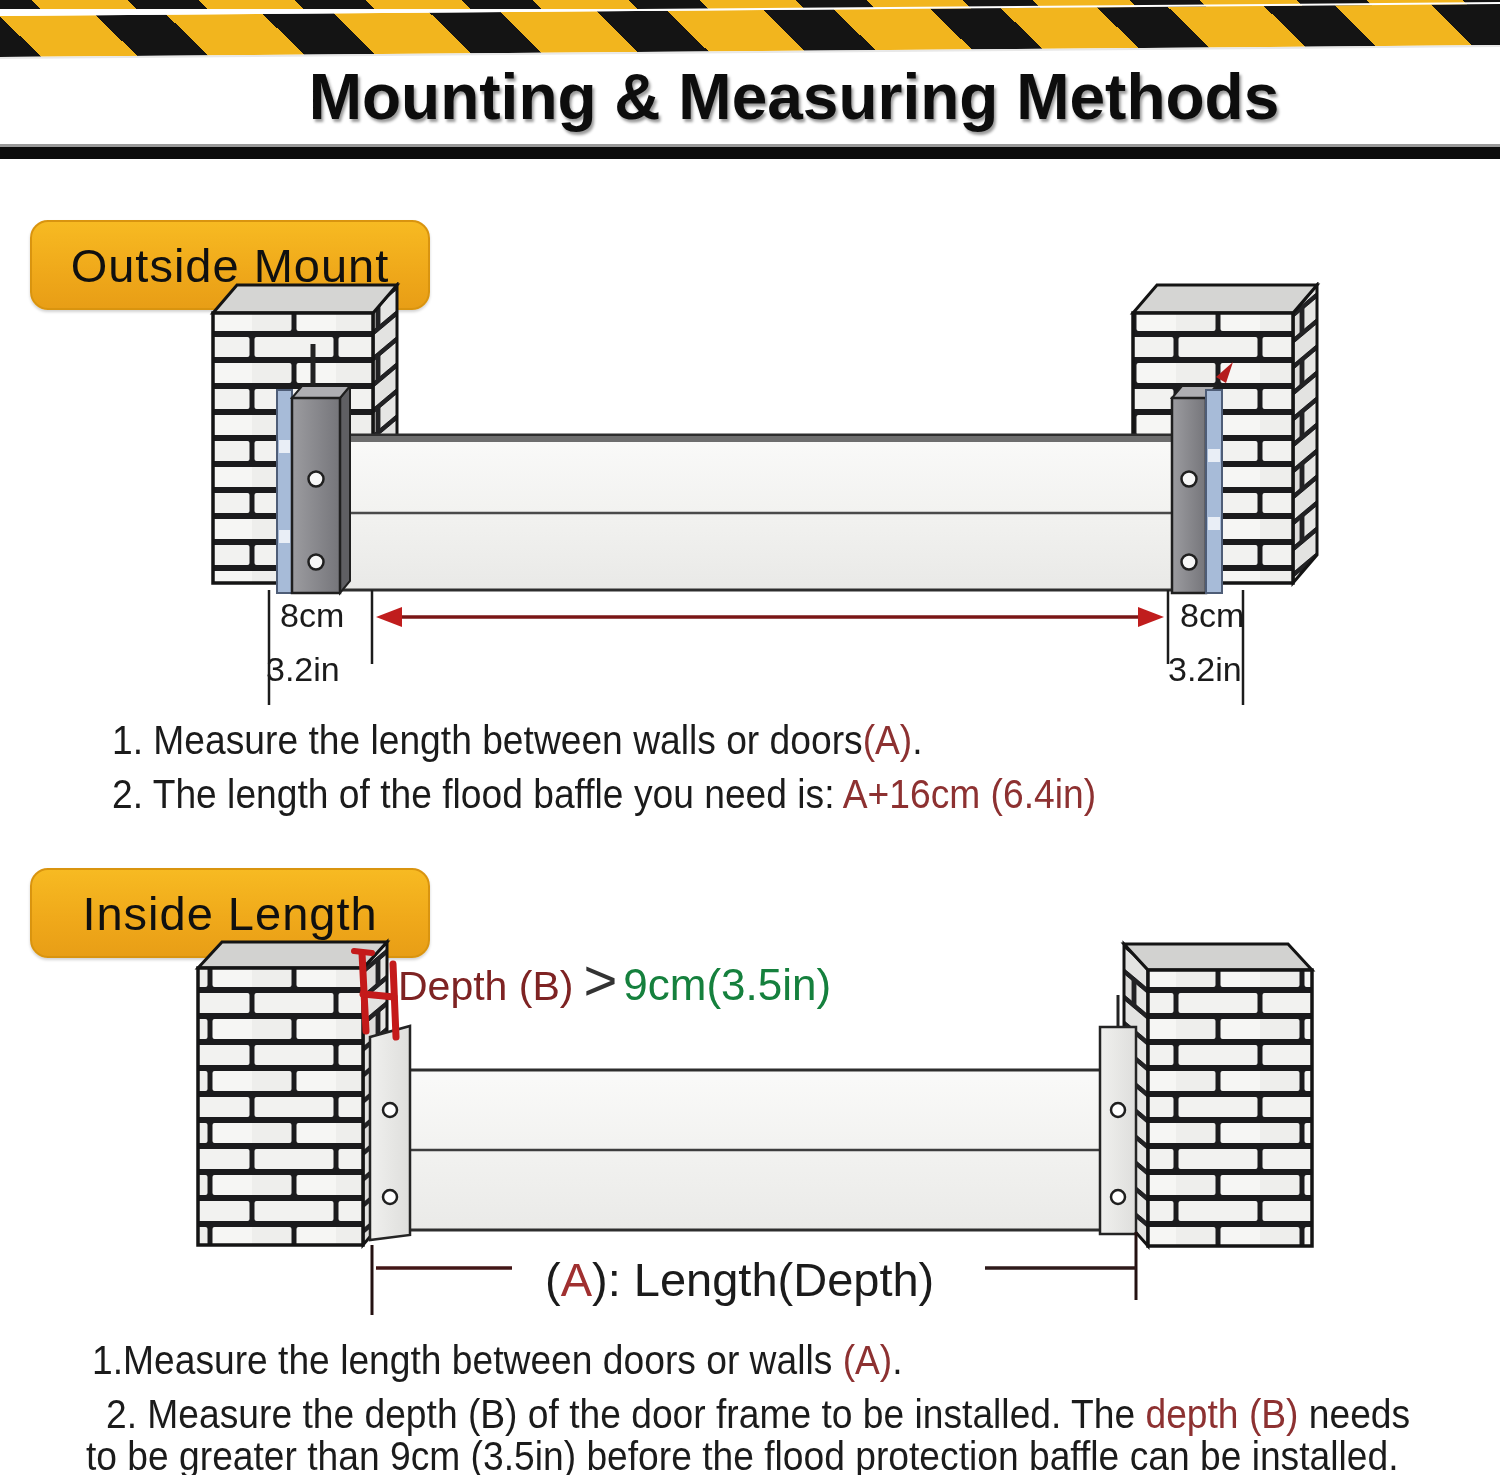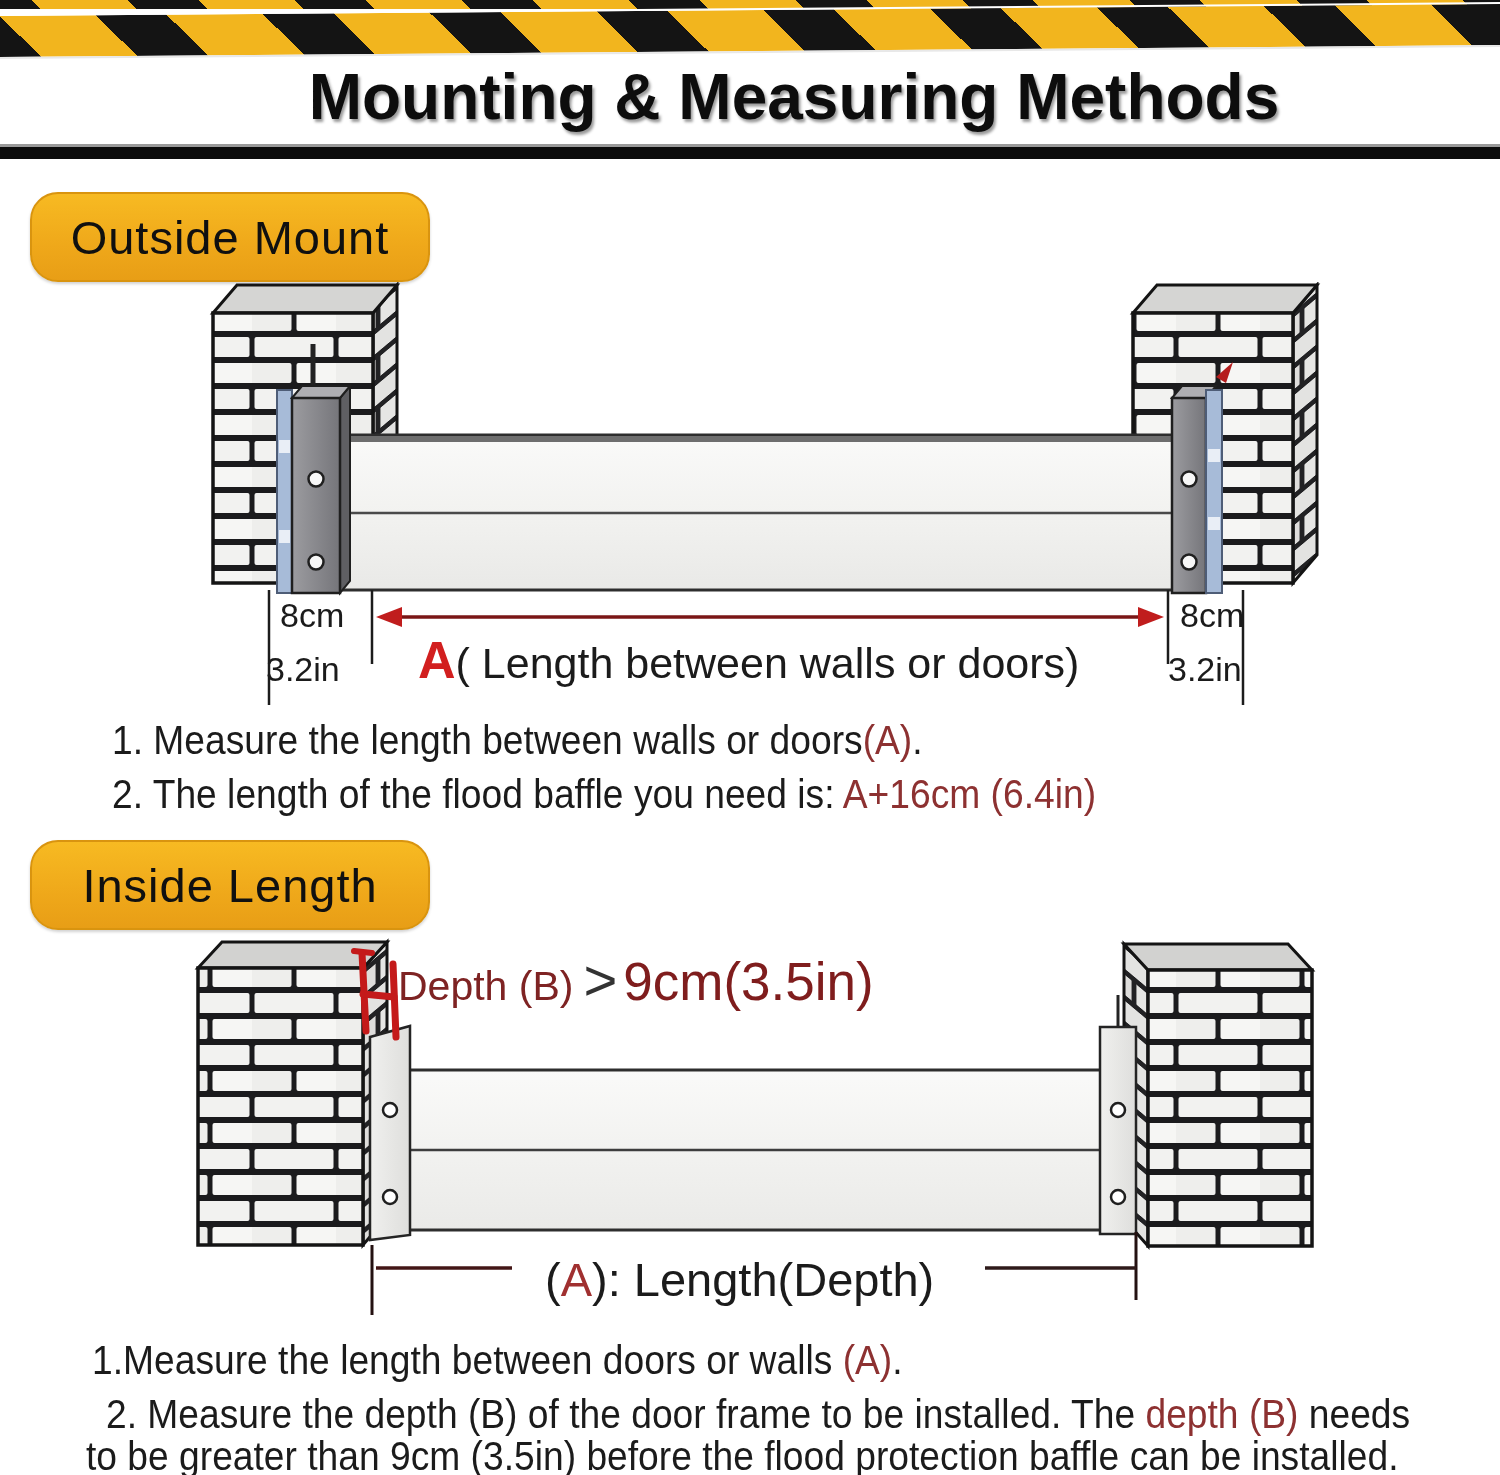--- a/index.html
+++ b/index.html
@@ -23,43 +23,44 @@
     color:#0d0d0d; letter-spacing:0px; text-shadow:2px 3px 3px #9a9a9a;padding-left:44px;
   }
   .title-rule {
     position:absolute; left:0; top:144px; width:1500px; height:12px;
     background:#0c0c0c; border-top:3px solid #9a9a9a;
   }
   
   .badge {
     position:absolute; left:30px; width:396px; height:86px;
     background:linear-gradient(180deg,#f7ba22 0%,#efa81a 60%,#e89e16 100%);
-    border:2px solid #d9940f; border-radius:28px;
+    border:2px solid #d9940f; border-radius:18px;
     display:flex; align-items:center; justify-content:center;
     font-size:47px; font-weight:500; color:#101010; letter-spacing:1px;
     box-shadow:0 2px 3px rgba(0,0,0,0.18);
+    margin-top:28px;
   }
   .badge-outside { top:192px; }
   .badge-inside  { top:840px; }
   
   .diagram { position:absolute; left:0; width:1500px; }
   .diagram svg { position:absolute; left:0; top:0; }
   .diagram1 { top:282px; height:430px; }
   .diagram2 { top:938px; height:392px; }
   
   .t { position:absolute; white-space:nowrap; color:#1b1b1b; }
   .dim-num { font-size:34px; }
   .dim-caption { font-size:43px; }
   .red-a { color:#d21f1f; font-weight:700; font-size:52px; }
   .maroon { color:#8d3131; }
   .instr { font-size:40px; transform:scaleX(0.93); transform-origin:0 50%; }
   .depth-line { display:flex; align-items:baseline; }
   .depth-label { font-size:41px; color:#7e2323; }
   .depth-gt { font-size:58px; color:#333333; font-weight:400; margin:0 6px 0 10px; }
-  .depth-value { font-size:53px; color:#7f1d1d;text-align:center; }
+  .depth-value { font-size:44px; color:#15803d;text-align:center; }
   .dim2-label { font-size:47px; color:#1b1b1b; }
   .dim2-label .red-a { font-size:47px; font-weight:400; color:#a03030; }
 </style>
 </head>
 <body>
 
 <div class="page">
 
   <div class="hazard-sliver"></div>
   <div class="hazard-band"></div>
@@ -152,23 +153,20 @@
         <path d="M376,335 L402,325 L402,345 Z" fill="#c01d1d"></path>
         <path d="M1164,335 L1138,325 L1138,345 Z" fill="#c01d1d"></path>
       </g>
     </svg>
   </div>
 
   <div class="t dim-num" style="left:280px; top:596px;">8cm</div>
   <div class="t dim-num" style="left:266px; top:650px;">3.2in</div>
   <div class="t dim-num" style="left:1180px; top:596px;">8cm</div>
   <div class="t dim-num" style="left:1168px; top:650px;">3.2in</div>
-  <div class="t" style="left:418px; top:630px;">
-    <span class="red-a">A</span><span class="dim-caption">( Length between walls or doors)</span>
-  </div>
 
   <div class="t instr" style="left:112px; top:718px;">
     <span>1. Measure the length between walls or doors</span><span class="maroon">(A)</span><span>.</span>
   </div>
   <div class="t instr" style="left:112px; top:772px;">
     <span>2. The length of the flood baffle you need is: </span><span class="maroon">A+16cm (6.4in)</span>
   </div>
 
   <div class="badge badge-inside">
     <span>Inside Length</span>

